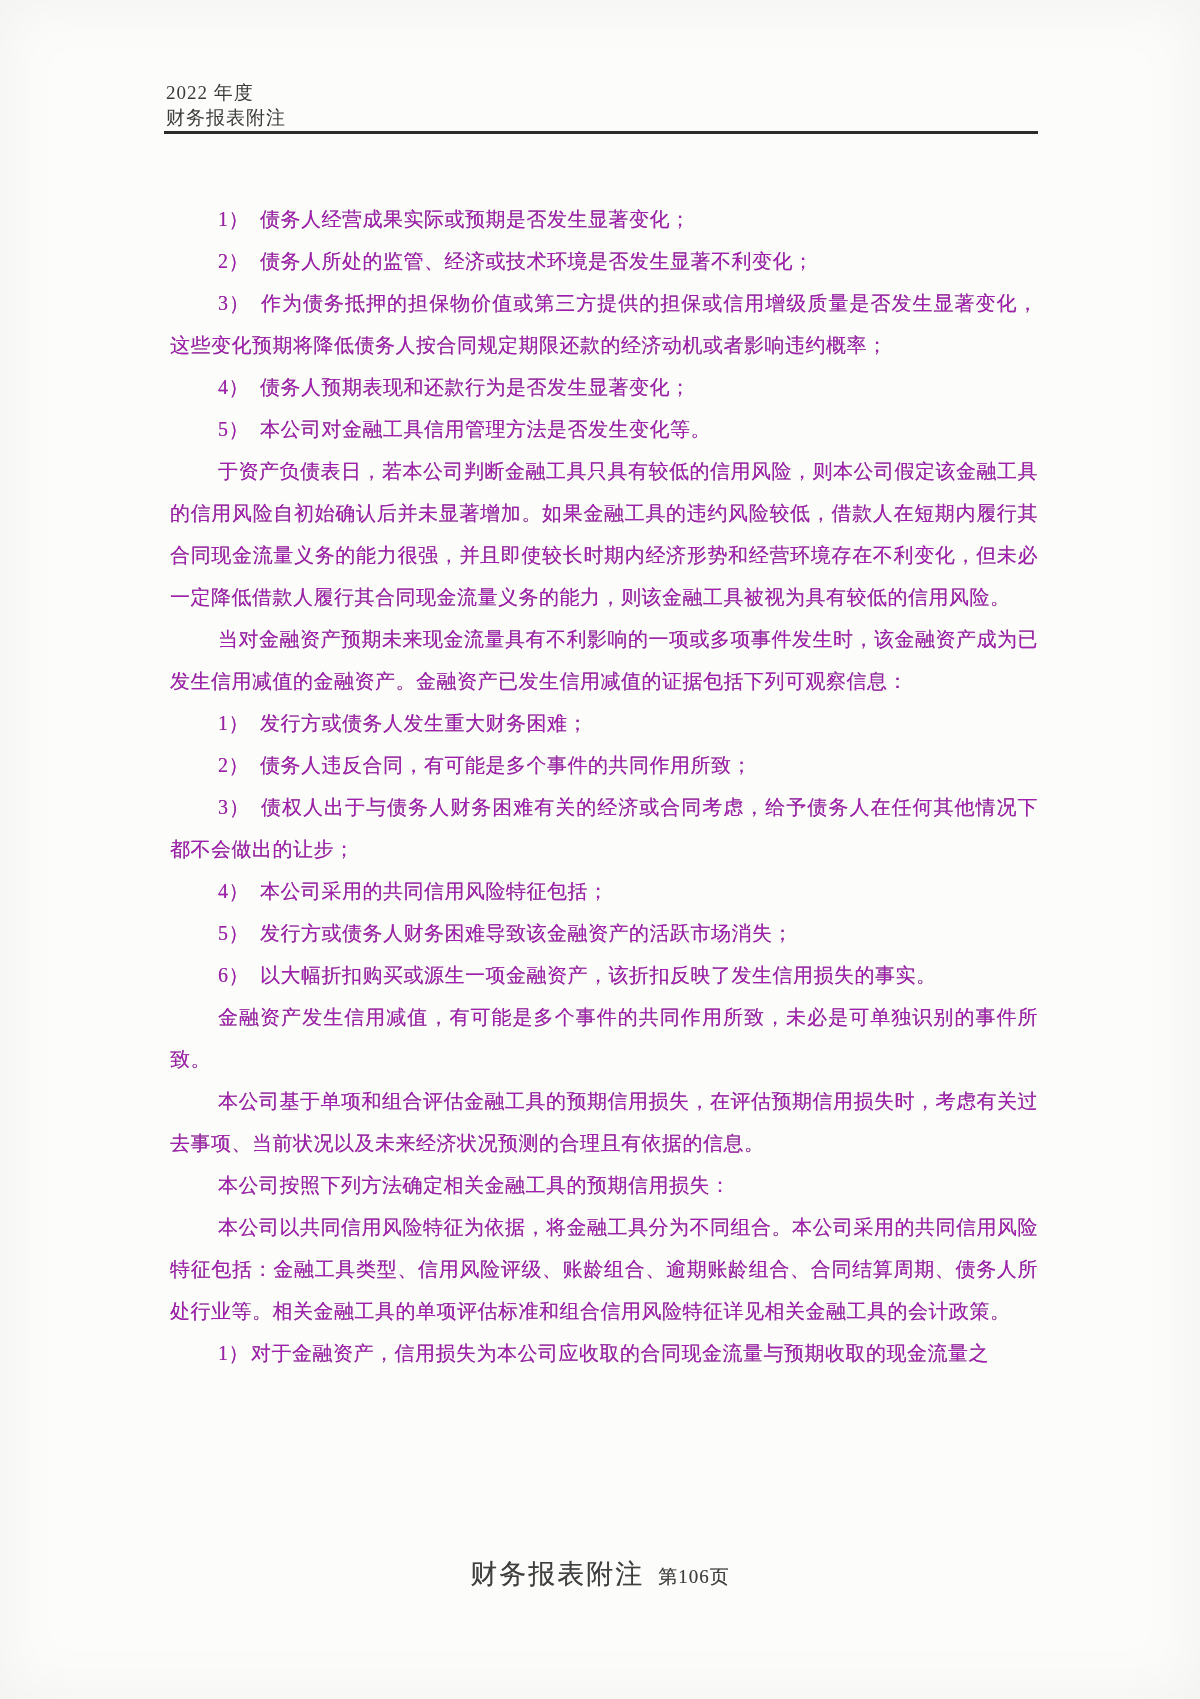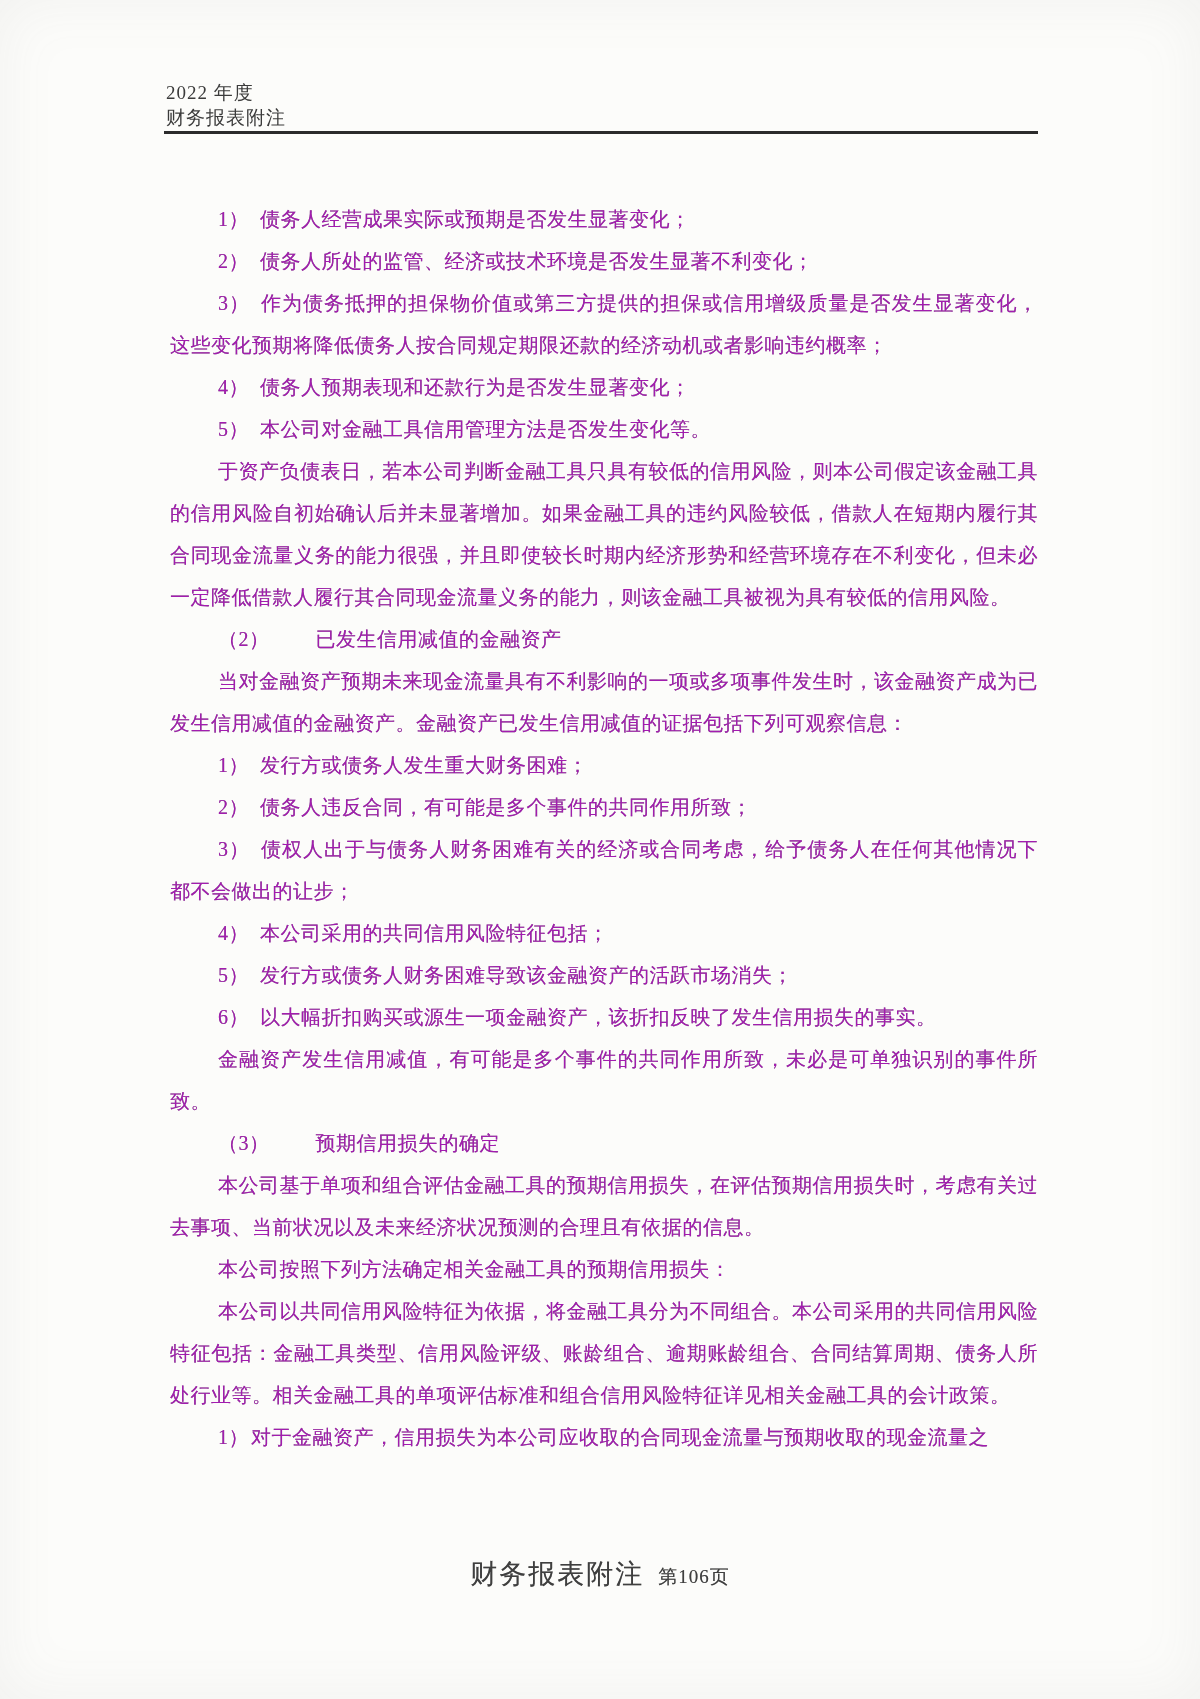--- a/index.html
+++ b/index.html
@@ -76,30 +76,28 @@
 
   <div class="header-rule"></div>
 
   <div class="doc-body" id="doc-body">
       <p class="block list"><span class="marker">1）</span><span>债务人经营成果实际或预期是否发生显著变化；</span></p>
       <p class="block list"><span class="marker">2）</span><span>债务人所处的监管、经济或技术环境是否发生显著不利变化；</span></p>
       <p class="block list"><span class="marker">3）</span><span>作为债务抵押的担保物价值或第三方提供的担保或信用增级质量是否发生显著变化，这些变化预期将降低债务人按合同规定期限还款的经济动机或者影响违约概率；</span></p>
       <p class="block list"><span class="marker">4）</span><span>债务人预期表现和还款行为是否发生显著变化；</span></p>
       <p class="block list"><span class="marker">5）</span><span>本公司对金融工具信用管理方法是否发生变化等。</span></p>
       <p class="block para"><span>于资产负债表日，若本公司判断金融工具只具有较低的信用风险，则本公司假定该金融工具的信用风险自初始确认后并未显著增加。如果金融工具的违约风险较低，借款人在短期内履行其合同现金流量义务的能力很强，并且即使较长时期内经济形势和经营环境存在不利变化，但未必一定降低借款人履行其合同现金流量义务的能力，则该金融工具被视为具有较低的信用风险。</span></p>
-      <p class="block heading"><span class="marker">（2）</span><span>已发生信用减值的金融资产</span></p>
       <p class="block para"><span>当对金融资产预期未来现金流量具有不利影响的一项或多项事件发生时，该金融资产成为已发生信用减值的金融资产。金融资产已发生信用减值的证据包括下列可观察信息：</span></p>
       <p class="block list"><span class="marker">1）</span><span>发行方或债务人发生重大财务困难；</span></p>
       <p class="block list"><span class="marker">2）</span><span>债务人违反合同，有可能是多个事件的共同作用所致；</span></p>
       <p class="block list"><span class="marker">3）</span><span>债权人出于与债务人财务困难有关的经济或合同考虑，给予债务人在任何其他情况下都不会做出的让步；</span></p>
       <p class="block list"><span class="marker">4）</span><span>本公司采用的共同信用风险特征包括；</span></p>
       <p class="block list"><span class="marker">5）</span><span>发行方或债务人财务困难导致该金融资产的活跃市场消失；</span></p>
       <p class="block list"><span class="marker">6）</span><span>以大幅折扣购买或源生一项金融资产，该折扣反映了发生信用损失的事实。</span></p>
       <p class="block para"><span>金融资产发生信用减值，有可能是多个事件的共同作用所致，未必是可单独识别的事件所致。</span></p>
-      <p class="block heading"><span class="marker">（3）</span><span>预期信用损失的确定</span></p>
       <p class="block para"><span>本公司基于单项和组合评估金融工具的预期信用损失，在评估预期信用损失时，考虑有关过去事项、当前状况以及未来经济状况预测的合理且有依据的信息。</span></p>
       <p class="block para"><span>本公司按照下列方法确定相关金融工具的预期信用损失：</span></p>
       <p class="block para"><span>本公司以共同信用风险特征为依据，将金融工具分为不同组合。本公司采用的共同信用风险特征包括：金融工具类型、信用风险评级、账龄组合、逾期账龄组合、合同结算周期、债务人所处行业等。相关金融工具的单项评估标准和组合信用风险特征详见相关金融工具的会计政策。</span></p>
       <p class="block para-run"><span class="marker">1）</span><span>对于金融资产，信用损失为本公司应收取的合同现金流量与预期收取的现金流量之</span></p>
     </div>
 
   <div class="doc-footer">
     <span class="footer-title">财务报表附注</span><span class="footer-page">第106页</span>
   </div>
 

